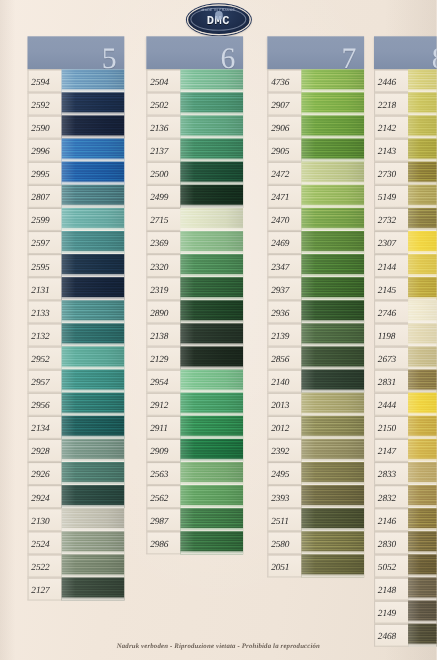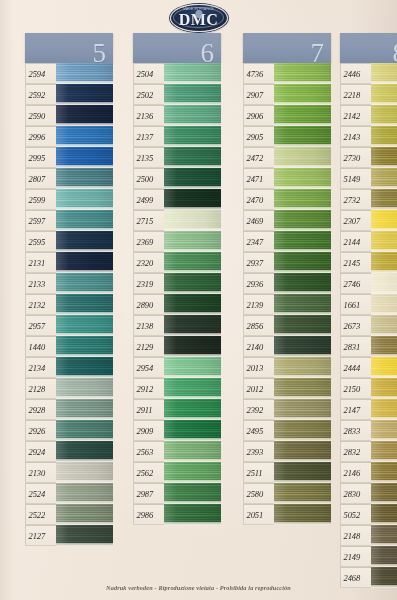--- a/index.html
+++ b/index.html
@@ -34,22 +34,22 @@
     border:1.4px solid #e9e0d6;
     box-shadow:0 0 0 1px #2a3a5c, 0 1px 2px rgba(0,0,0,.35);
     display:flex;align-items:center;justify-content:center;
     position:relative;
   }
   .logo .ring{
     position:absolute;inset:2.5px;border-radius:50%;
     border:1px solid rgba(200,210,230,.45);
   }
   .logo .wordmark{
-    font-family:Liberation Serif, serif;
-    font-weight:bold;font-size:16px;letter-spacing:.5px;
+    font-family:Liberation Mono, monospace;
+    font-weight:bold;font-size:11px;letter-spacing:.5px;
     color:#eef2f8;line-height:1;margin-top:5px;
     text-shadow:0 1px 0 rgba(0,0,0,.6);
   }
   .logo .micro{
     position:absolute;top:2.5px;left:0;right:0;text-align:center;
     font-size:3.1px;letter-spacing:.3px;color:#b9c5dc;
   }
   .logo .figure{
     position:absolute;top:5px;left:50%;transform:translateX(-50%);
     width:7px;height:8px;border-radius:45% 45% 40% 40%;
@@ -249,46 +249,46 @@
         </div>
         <div class="row">
           <div class="code">2132</div>
           <div class="swatch" style="background: rgb(46, 110, 108);">
             <div class="fibres"></div>
             <div class="sheen"></div>
           </div>
           <div class="gap"></div>
         </div>
         <div class="row">
+          <div class="code">2952</div>
+          <div class="swatch" style="background: rgb(95, 174, 158);">
+            <div class="fibres"></div>
+            <div class="sheen"></div>
+          </div>
+          <div class="gap"></div>
+        </div>
+        <div class="row">
           <div class="code">2957</div>
           <div class="swatch" style="background: rgb(62, 146, 135);">
             <div class="fibres"></div>
             <div class="sheen"></div>
           </div>
           <div class="gap"></div>
         </div>
         <div class="row">
-          <div class="code">1440</div>
+          <div class="code">2956</div>
           <div class="swatch" style="background: rgb(46, 122, 114);">
             <div class="fibres"></div>
             <div class="sheen"></div>
           </div>
           <div class="gap"></div>
         </div>
         <div class="row">
           <div class="code">2134</div>
           <div class="swatch" style="background: rgb(29, 92, 90);">
-            <div class="fibres"></div>
-            <div class="sheen"></div>
-          </div>
-          <div class="gap"></div>
-        </div>
-        <div class="row">
-          <div class="code">2128</div>
-          <div class="swatch" style="background: rgb(163, 181, 166);">
             <div class="fibres"></div>
             <div class="sheen"></div>
           </div>
           <div class="gap"></div>
         </div>
         <div class="row">
           <div class="code">2928</div>
           <div class="swatch" style="background: rgb(125, 154, 140);">
             <div class="fibres"></div>
             <div class="sheen"></div>
@@ -377,28 +377,20 @@
         </div>
         <div class="row">
           <div class="code">2137</div>
           <div class="swatch" style="background: rgb(63, 139, 99);">
             <div class="fibres"></div>
             <div class="sheen"></div>
           </div>
           <div class="gap"></div>
         </div>
         <div class="row">
-          <div class="code">2135</div>
-          <div class="swatch" style="background: rgb(47, 111, 76);">
-            <div class="fibres"></div>
-            <div class="sheen"></div>
-          </div>
-          <div class="gap"></div>
-        </div>
-        <div class="row">
           <div class="code">2500</div>
           <div class="swatch" style="background: rgb(29, 79, 54);">
             <div class="fibres"></div>
             <div class="sheen"></div>
           </div>
           <div class="gap"></div>
         </div>
         <div class="row">
           <div class="code">2499</div>
           <div class="swatch" style="background: rgb(22, 48, 31);">
@@ -801,21 +793,21 @@
         </div>
         <div class="row">
           <div class="code">2746</div>
           <div class="swatch" style="background: rgb(239, 232, 205);">
             <div class="fibres"></div>
             <div class="sheen"></div>
           </div>
           <div class="gap"></div>
         </div>
         <div class="row">
-          <div class="code">1661</div>
+          <div class="code">1198</div>
           <div class="swatch" style="background: rgb(227, 217, 180);">
             <div class="fibres"></div>
             <div class="sheen"></div>
           </div>
           <div class="gap"></div>
         </div>
         <div class="row">
           <div class="code">2673</div>
           <div class="swatch" style="background: rgb(203, 191, 142);">
             <div class="fibres"></div>

